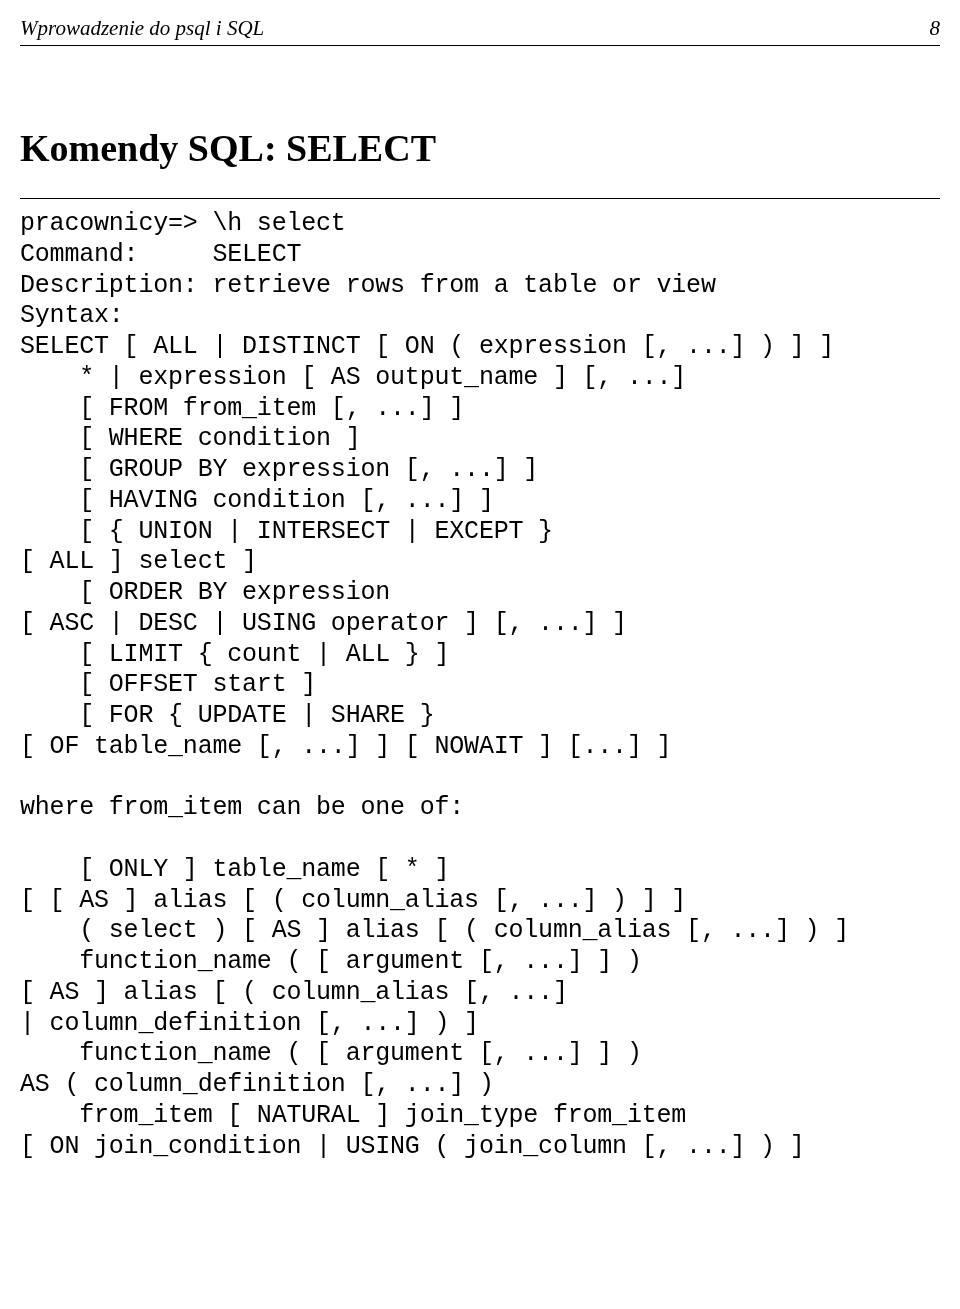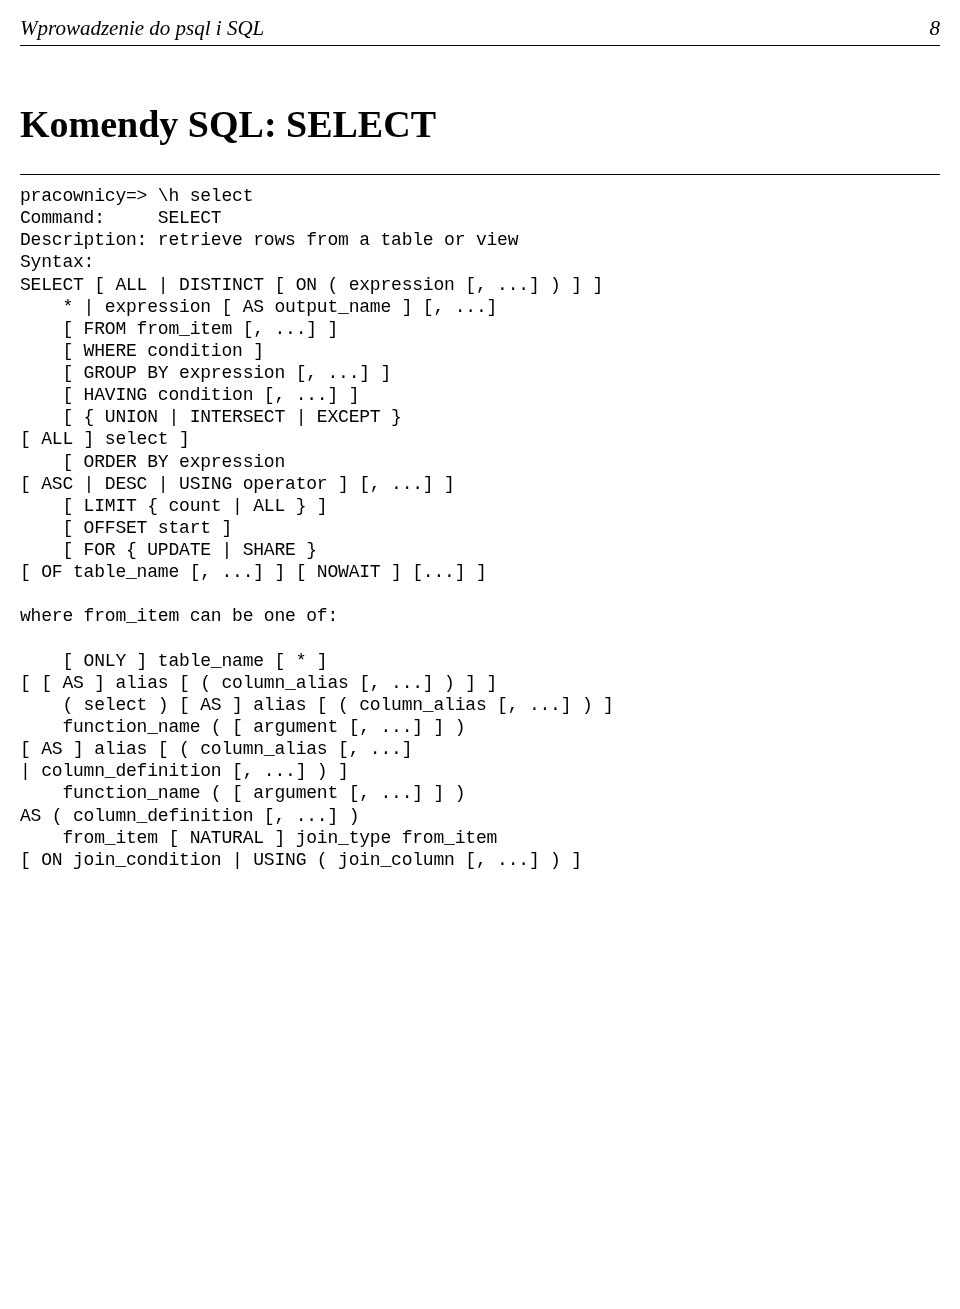--- a/index.html
+++ b/index.html
@@ -10,34 +10,34 @@
     color: #000;
     width: 920px;
   }
   .header-row {
     display: flex;
     justify-content: space-between;
     font-style: italic;
     font-size: 21px;
     padding-bottom: 4px;
     border-bottom: 1px solid #000;
-    margin-bottom: 56px;
+    margin-bottom: 80px;
   }
   .section-title {
     font-size: 38px;
     font-weight: bold;
     margin-bottom: 28px;
   }
   .title-rule {
     border-top: 1px solid #000;
     margin-bottom: 10px;
   }
   .mono {
     font-family: "Courier New", Courier, monospace;
-    font-size: 18px;
+    font-size: 25px;
     line-height: 1.23;
     white-space: pre;
     letter-spacing: -0.2px;
   }
 </style>
 </head>
 <body>
 
 <div class="header-row">
   <span>Wprowadzenie do psql i SQL</span>

